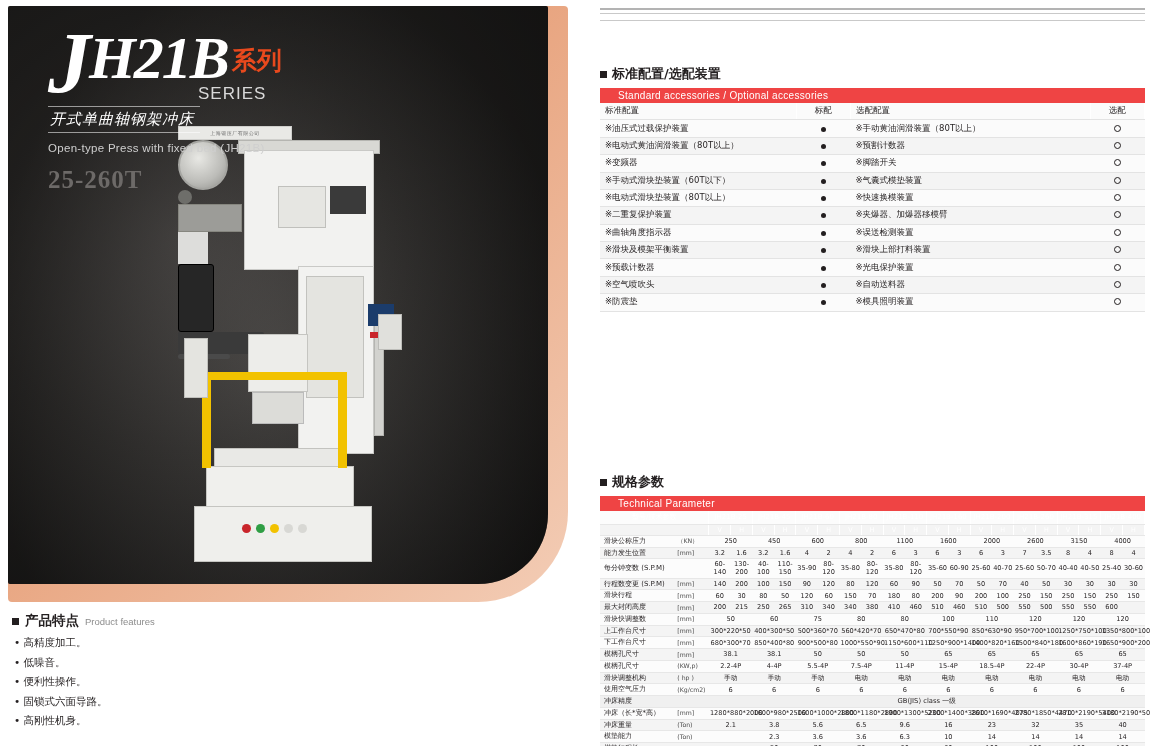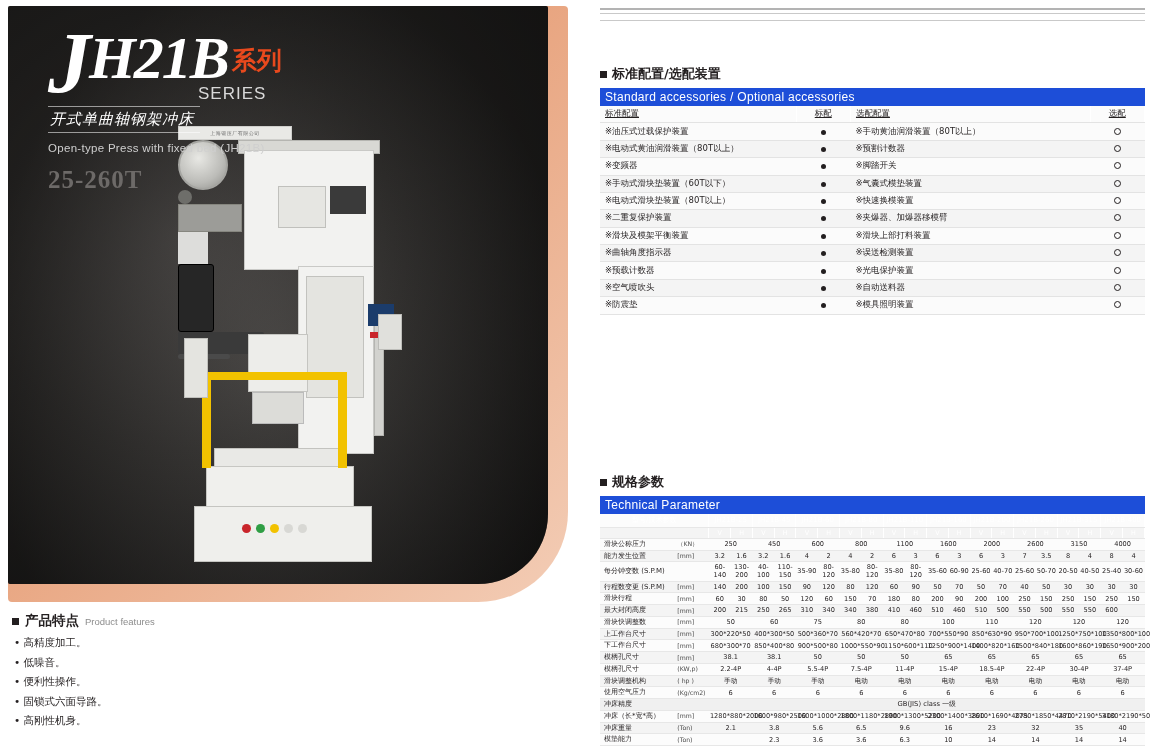--- a/index.html
+++ b/index.html
@@ -132,24 +132,24 @@
 
   .block-title{display:flex;align-items:baseline;gap:5px;margin-bottom:5px;}
   .block-title .sq{width:7px;height:7px;background:#231f20;}
   .block-title .cn{font-size:13px;font-weight:bold;font-family:"DejaVu Sans",sans-serif;}
 
   #std-block{position:absolute;left:0;top:57px;width:545px;}
   #spec-block{position:absolute;left:0;top:465px;width:545px;}
 
   .tbl{width:100%;border-collapse:collapse;table-layout:fixed;}
   .bar{
-    background:#1d4ed8;color:#ffffff;font-size:12px;padding:2px 5px;letter-spacing:.3px;
+    background:#ef4444;color:#ffffff;font-size:10px;padding:2px 18px;letter-spacing:.3px;
   }
   .hdr td{background:#b9b9b9;color:#ffffff;font-size:8.5px;padding:2.5px 5px;
-      font-family:"DejaVu Sans",sans-serif;border-right:1px solid #fff;text-decoration:underline;}
+      font-family:"DejaVu Sans",sans-serif;border-right:1px solid #fff;}
   .std-tbl td{font-size:8.5px;padding:2.2px 5px;border-bottom:1px solid #e3e3e3;
       font-family:"DejaVu Sans",sans-serif;color:#231f20;}
   .std-tbl tr:nth-child(even) td{background:#f4f4f4;}
   .std-tbl tr:nth-child(odd) td{background:#fbfbfb;}
   .dotc{text-align:center;}
   .dot{display:inline-block;width:5px;height:5px;border-radius:50%;background:#231f20;}
   .ring{display:inline-block;width:5px;height:5px;border-radius:50%;border:1.2px solid #231f20;}
 
   
   .spec-tbl{width:100%;border-collapse:collapse;table-layout:fixed;}
@@ -296,29 +296,29 @@
             <td>※快速换模装置</td>
             <td class="dotc"><span class="ring"></span></td>
           </tr>
           <tr>
             <td>※二重复保护装置</td>
             <td class="dotc"><span class="dot"></span></td>
             <td>※夹爆器、加爆器移模臂</td>
             <td class="dotc"><span class="ring"></span></td>
           </tr>
           <tr>
+            <td>※曲轴角度指示器</td>
+            <td class="dotc"><span class="dot"></span></td>
+            <td>※误送检测装置</td>
+            <td class="dotc"><span class="ring"></span></td>
+          </tr>
+          <tr>
             <td>※滑块及模架平衡装置</td>
             <td class="dotc"><span class="dot"></span></td>
             <td>※滑块上部打料装置</td>
-            <td class="dotc"><span class="ring"></span></td>
-          </tr>
-          <tr>
-            <td>※曲轴角度指示器</td>
-            <td class="dotc"><span class="dot"></span></td>
-            <td>※误送检测装置</td>
             <td class="dotc"><span class="ring"></span></td>
           </tr>
           <tr>
             <td>※预载计数器</td>
             <td class="dotc"><span class="dot"></span></td>
             <td>※光电保护装置</td>
             <td class="dotc"><span class="ring"></span></td>
           </tr>
           <tr>
             <td>※空气喷吹头</td>
@@ -456,21 +456,21 @@
             <td>35-80</td>
             <td>80-120</td>
             <td>35-80</td>
             <td>80-120</td>
             <td>35-60</td>
             <td>60-90</td>
             <td>25-60</td>
             <td>40-70</td>
             <td>25-60</td>
             <td>50-70</td>
-            <td>20-50</td>
+            <td>40-40</td>
             <td>40-50</td>
             <td>25-40</td>
             <td>30-60</td>
           </tr>
           <tr>
             <td class="lbl">行程数变更 (S.P.M)</td>
             <td class="unit">[mm]</td>
             <td>140</td>
             <td>200</td>
             <td>100</td>

